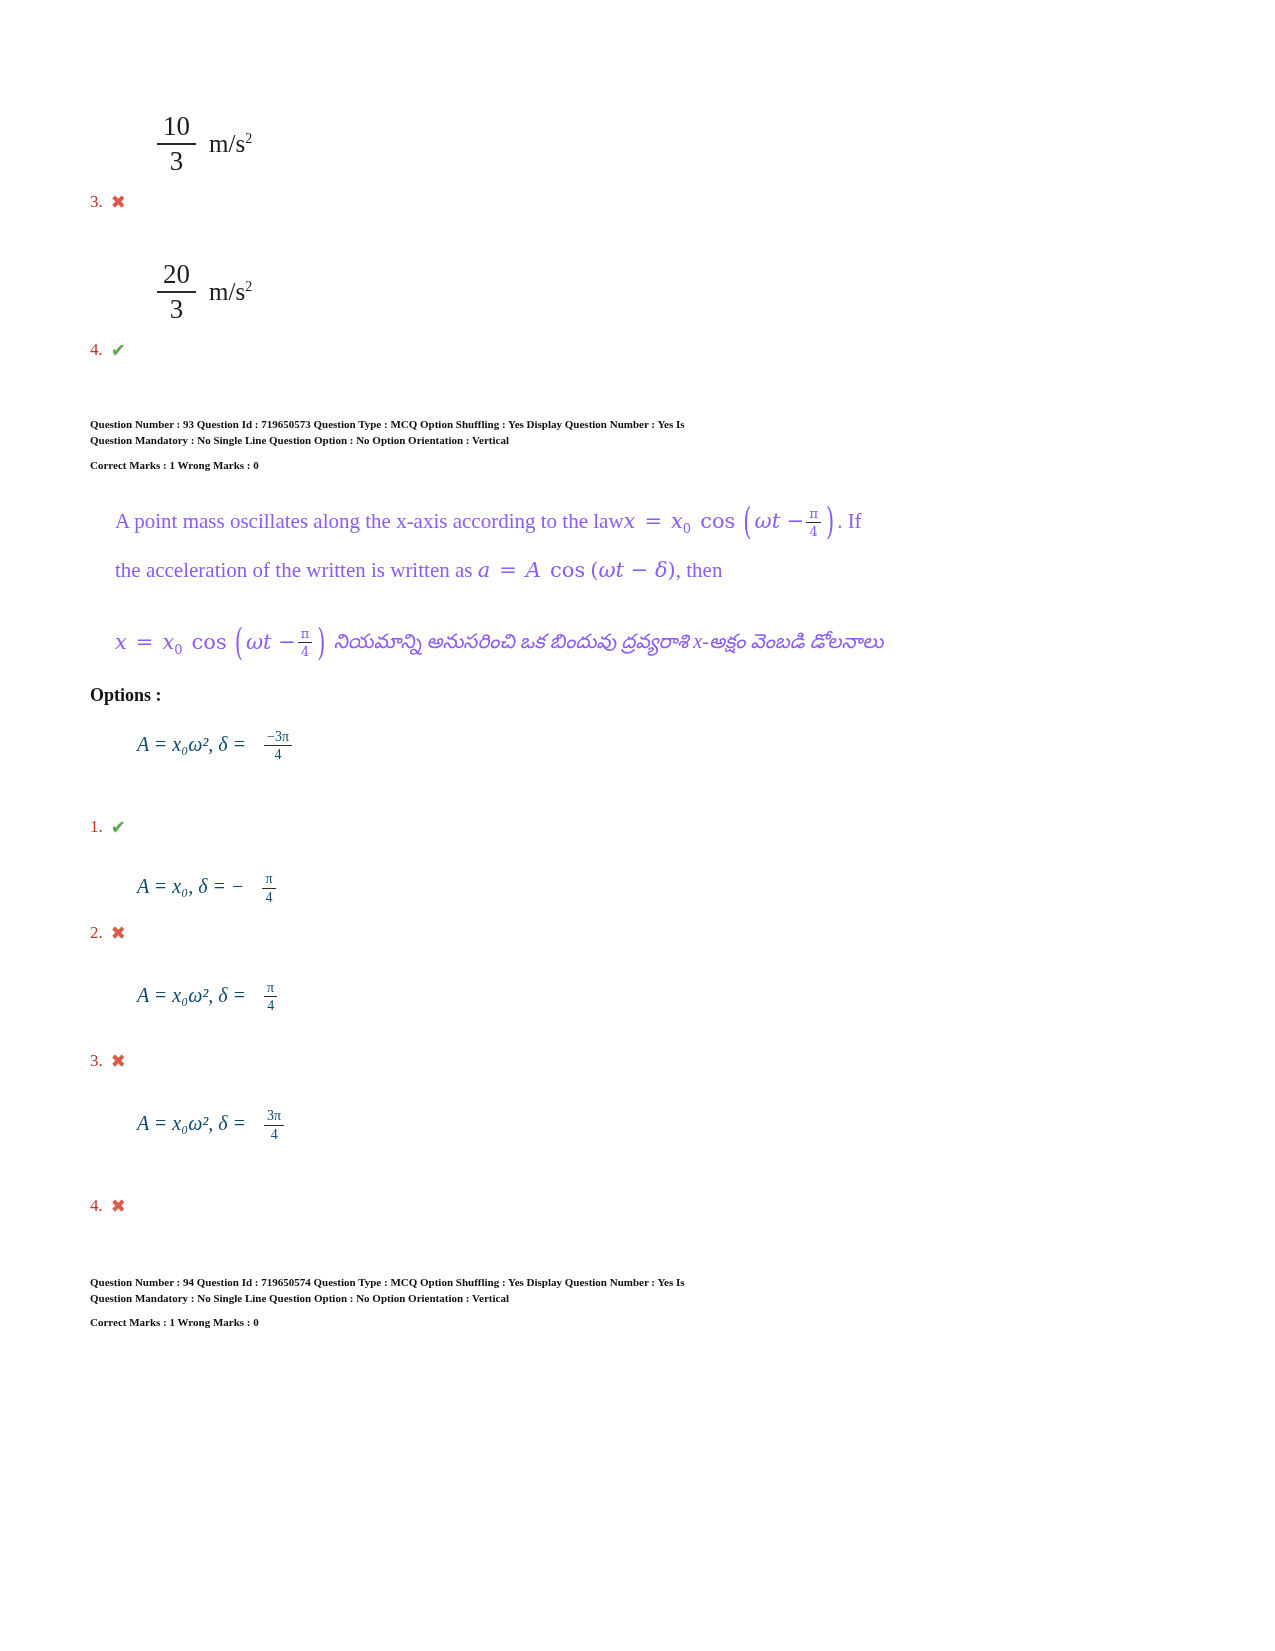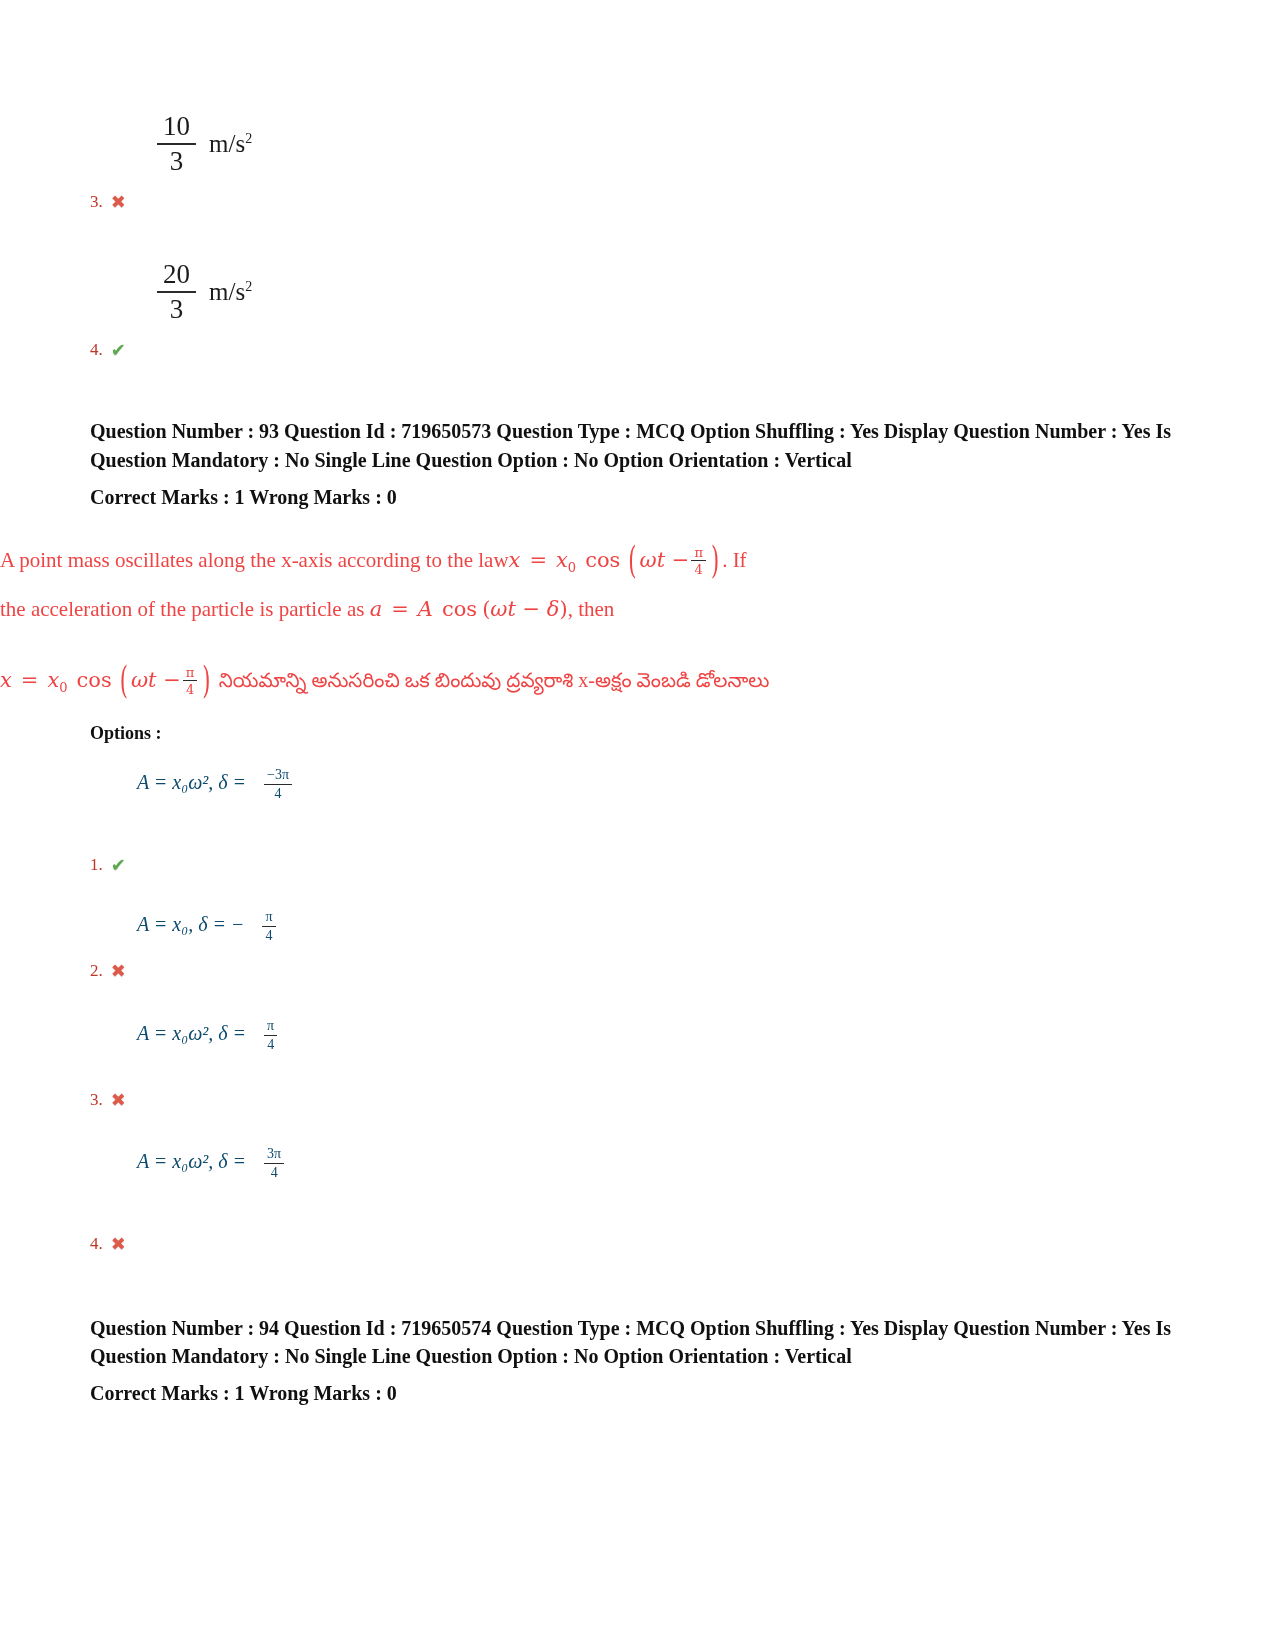--- a/index.html
+++ b/index.html
@@ -24,35 +24,35 @@
   .unit sup { font-size:14px; }
 
   
   .mark-row { margin-left:90px; display:flex; align-items:center; gap:8px; height:23px; width:max-content; }
   .opt-num { font-size:17px; color:var(--optnum,#bf3527); }
   .mark-icon { font-size:18px; line-height:1; font-family:"DejaVu Sans", sans-serif; }
   .mark-icon.correct { color:var(--correct,#5aa94d); text-shadow:0 1px 0 rgba(0,0,0,0.15); }
   .mark-icon.wrong   { color:var(--wrong,#dd5a4b);   text-shadow:0 1px 0 rgba(0,0,0,0.12); }
 
   
-  .meta { margin-left:90px; margin-right:60px; font-weight:bold; font-size:20px;
+  .meta { margin-left:90px; margin-right:60px; font-weight:bold; font-size:11px;
           line-height:1.42; color:#101010; }
   .meta div { white-space:nowrap; }
   .meta .m3 { margin-top:9px; }
 
   
-  .qline { font-size:21px; color:#ef4444; width:max-content; max-width:1100px; }
+  .qline { margin-left:115px; font-size:21px; color:#8b5cf6; width:max-content; max-width:1100px; }
   .math { font-family:"DejaVu Serif", serif; }
   .math i { font-style:italic; }
   .math .rel { margin:0 9px; }
   .math .fn { margin:0 5px 0 9px; }
   .math sub { font-size:0.62em; }
   .bp { display:inline-block; transform:scaleY(1.75); transform-origin:center;
         font-weight:300; margin:0 3px; vertical-align:-0.05em; }
-  .telugu { font-size:20px; }
+  .telugu { font-size:20px;font-style:italic; }
 
   .options-label { margin-left:90px; font-weight:bold; font-size:18px; color:#101010; }
 
   .opt-formula { margin-left:137px; font-size:20px; font-family:Liberation Serif, serif;
                  font-style:italic; color:#0c4a6e; width:max-content; }
 
   
   .pt { padding-top:112px; } .mt15{margin-top:15px;} .mt16{margin-top:16px;} .mt20{margin-top:20px;}
   .mt24{margin-top:24px;} .mt26{margin-top:26px;} .mt34{margin-top:34px;} .mt36{margin-top:36px;}
   .mt38{margin-top:58px;} .mt44{margin-top:44px;} .mt46{margin-top:46px;} .mt52{margin-top:52px;}
@@ -93,21 +93,21 @@
     <div class="m3">Correct Marks : 1 Wrong Marks : 0</div>
   </div>
 
   <div class="qline mt34">
     <span>A point mass oscillates along the x-axis according to the law</span><span class="math"><i>x</i><span class="rel">=</span><i>x</i><sub>0</sub><span class="fn">cos</span><span class="bp">(</span><i>ωt −</i><span class="frac frac-sm">
           <span class="fnum">π</span>
           <span class="fden">4</span>
         </span><span class="bp">)</span></span><span>. If</span>
   </div>
   <div class="qline mt20">
-    <span>the acceleration of the particle is particle as </span><span class="math"><i>a</i><span class="rel">=</span><i>A</i><span class="fn">cos</span><span>(</span><i>ωt − δ</i><span>)</span></span><span>, then</span>
+    <span>the acceleration of the written is written as </span><span class="math"><i>a</i><span class="rel">=</span><i>A</i><span class="fn">cos</span><span>(</span><i>ωt − δ</i><span>)</span></span><span>, then</span>
   </div>
 
   <div class="qline mt44">
     <span class="math"><i>x</i><span class="rel">=</span><i>x</i><sub>0</sub><span class="fn">cos</span><span class="bp">(</span><i>ωt −</i><span class="frac frac-sm">
           <span class="fnum">π</span>
           <span class="fden">4</span>
         </span><span class="bp">)</span></span>
     <span class="telugu">నియమాన్ని అనుసరించి ఒక బిందువు ద్రవ్యరాశి x-అక్షం వెంబడి డోలనాలు</span>
   </div>
 

